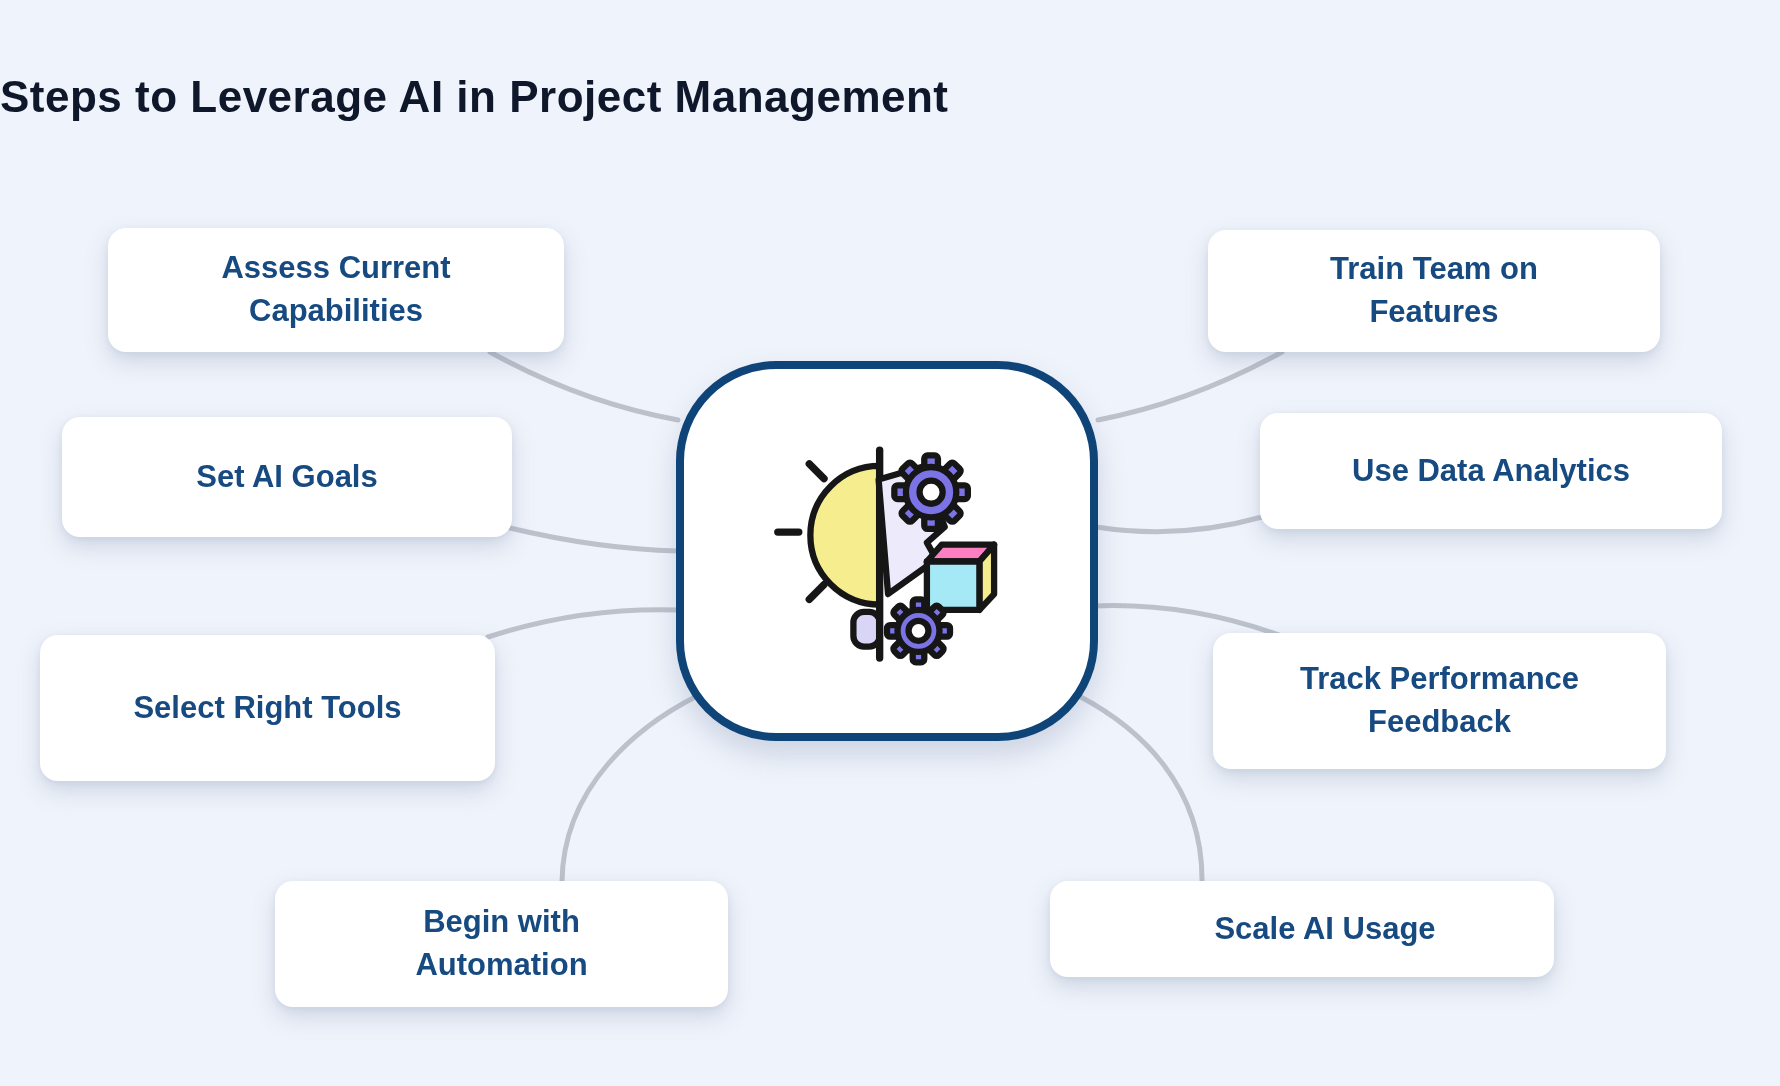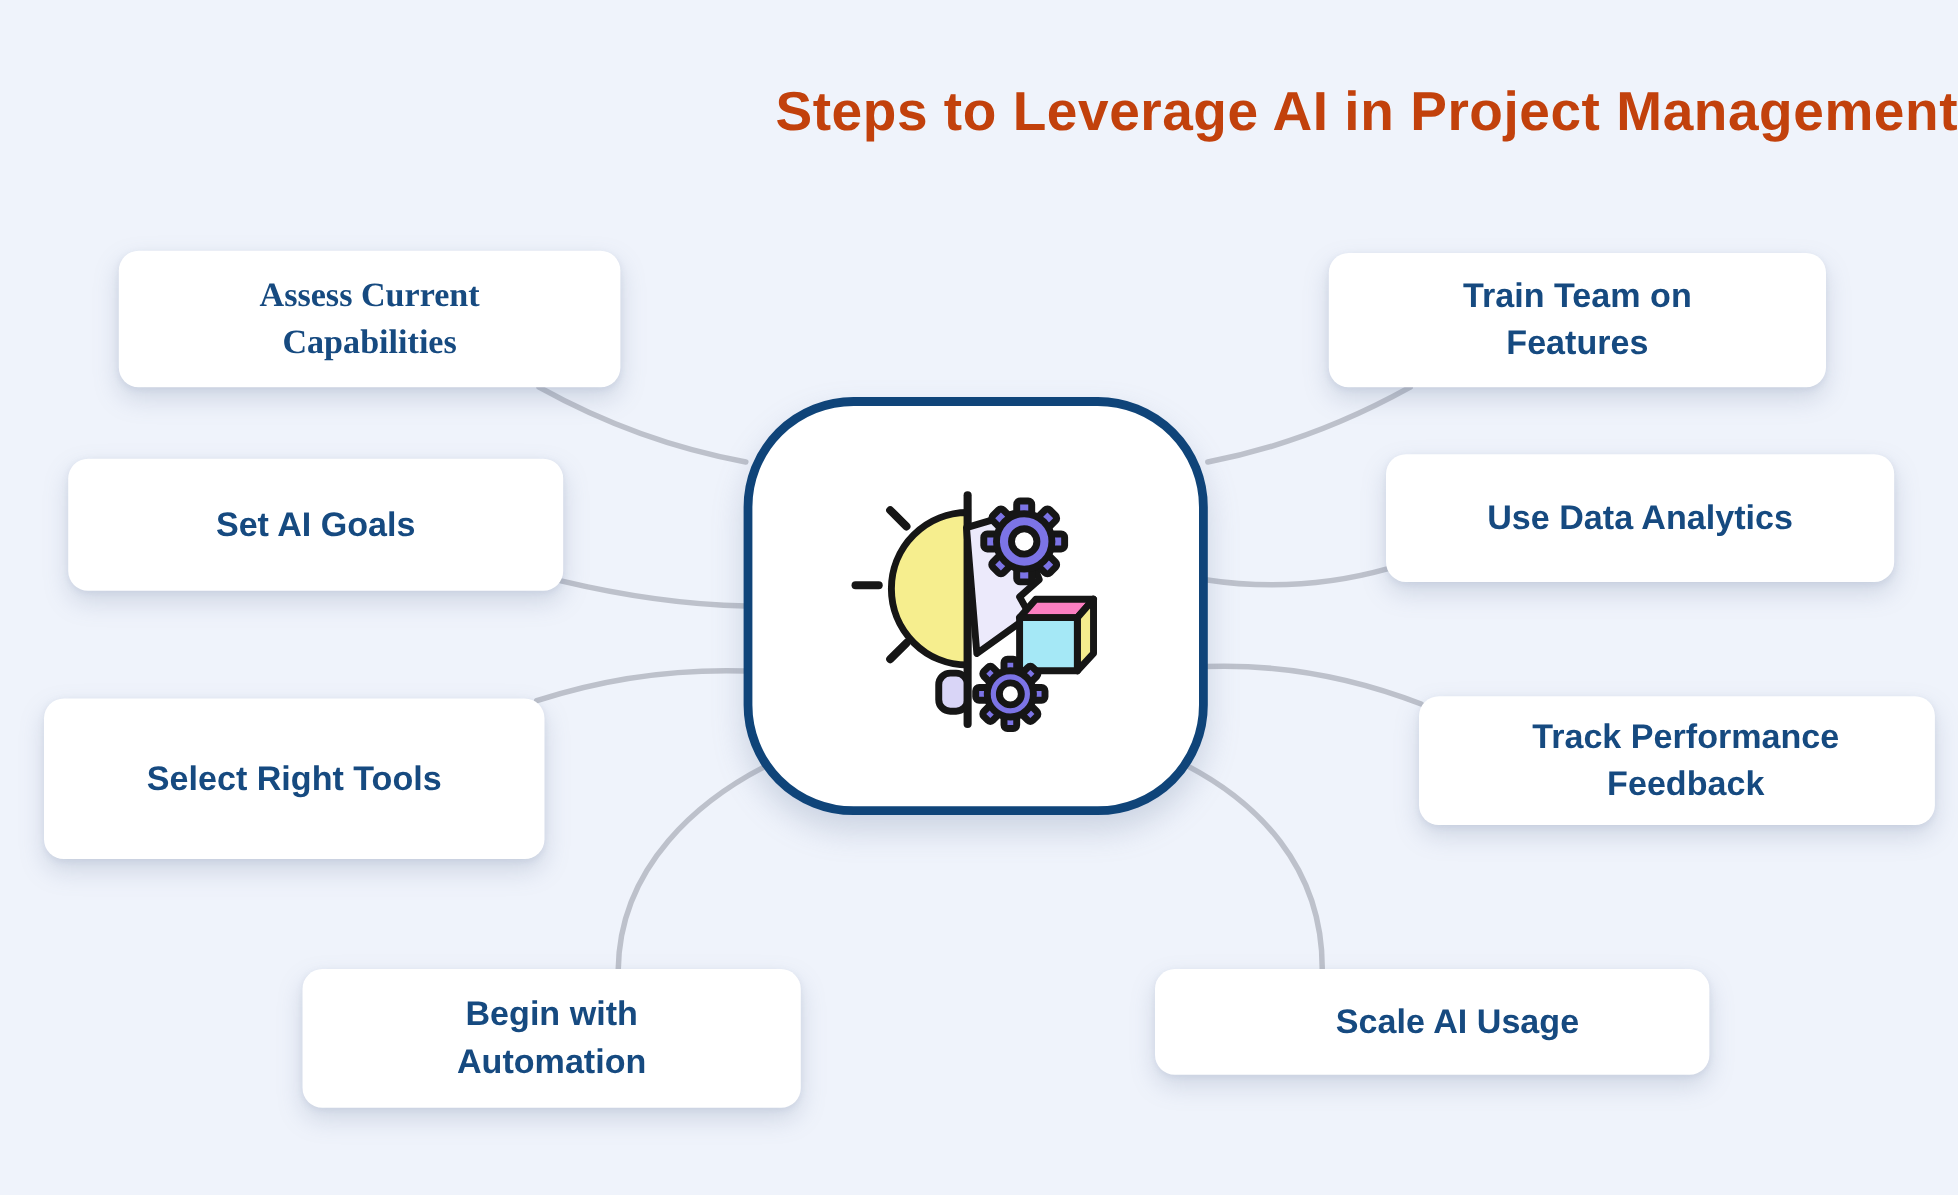--- a/index.html
+++ b/index.html
@@ -6,25 +6,25 @@
   .canvas{
     position:relative;
     width:1780px;height:1086px;
     background:#eff3fb;
     font-family:"Liberation Sans",sans-serif;
     overflow:hidden;
   }
   .title{
     position:absolute;
     top:72px;left:0;right:0;
-    text-align:right;
-    font-size:50px;
+    text-align:left;
+    font-size:44px;
     font-weight:700;
     letter-spacing:.5px;
-    color:#c2410c;
+    color:#0f172a;
   }
   .connectors{
     position:absolute;left:0;top:0;z-index:1;
   }
   .connectors path{
     fill:none;
     stroke:#bdc1cb;
     stroke-width:5;
     stroke-linecap:round;
   }
@@ -33,27 +33,27 @@
     background:#ffffff;
     border-radius:18px;
     box-shadow:0 10px 22px rgba(116,132,164,.25),0 2px 6px rgba(116,132,164,.12);
     display:flex;align-items:center;justify-content:center;
     text-align:center;
     color:#164a80;
     font-size:31px;
     font-weight:700;
     line-height:1.38;
   }
-  .n-assess {left:108px; top:228px; width:456px; height:124px;font-family:Liberation Serif, serif;}
+  .n-assess {left:108px; top:228px; width:456px; height:124px;}
   .n-goals  {left:62px;  top:417px; width:450px; height:120px;}
   .n-tools  {left:40px;  top:635px; width:455px; height:146px;}
   .n-begin  {left:275px; top:881px; width:453px; height:126px;}
   .n-train  {left:1208px;top:230px; width:452px; height:122px;}
   .n-data   {left:1260px;top:413px; width:462px; height:116px;}
-  .n-track  {left:1290px;top:633px; width:453px; height:117px;padding-left:16px;}
+  .n-track  {left:1213px;top:633px; width:453px; height:136px;}
   .n-scale  {left:1050px;top:881px; width:458px; height:96px;padding-left:46px;}
   .n-assess span{max-width:350px;}
   .n-train  span{max-width:310px;}
   .n-begin  span{max-width:330px;}
   .n-track  span{max-width:424px;}
   .center-card{
     position:absolute;z-index:2;
     left:676px;top:361px;
     width:422px;height:380px;
     box-sizing:border-box;

